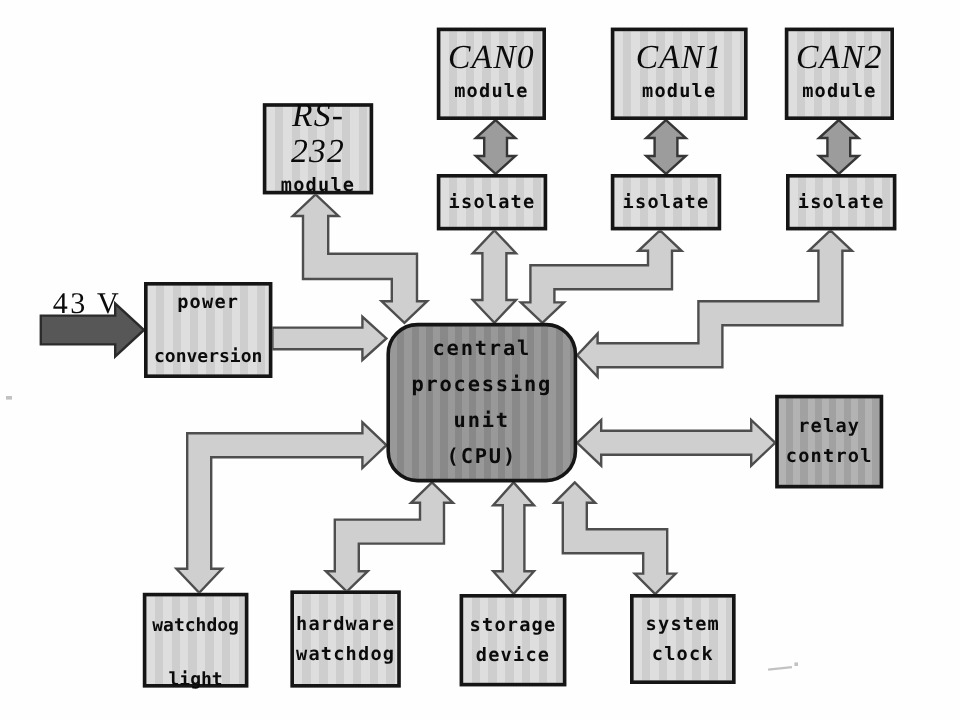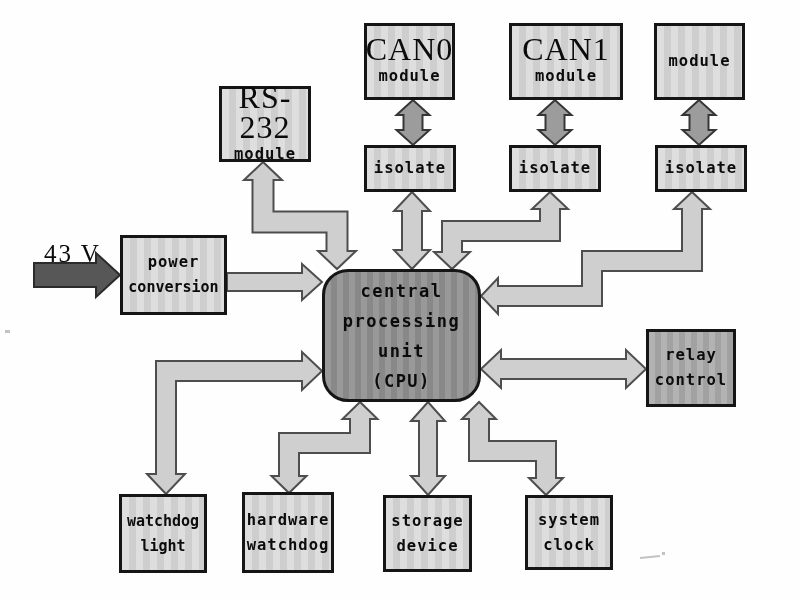--- a/index.html
+++ b/index.html
@@ -16,23 +16,23 @@
     border:3px solid var(--border,#151515);
     display:flex;flex-direction:column;align-items:center;justify-content:center;
     text-align:center;
   }
   .light{background:var(--box-fill,#d9d9d9);
     background-image:repeating-linear-gradient(90deg, rgba(255,255,255,.14) 0 7px, rgba(0,0,0,.05) 7px 14px);}
   .cpu-box{background:var(--cpu-fill,#919191);
     background-image:repeating-linear-gradient(90deg, rgba(255,255,255,.07) 0 6px, rgba(0,0,0,.06) 6px 12px);border-radius:26px;}
   .relay-box{background:var(--relay-fill,#aaaaaa);
     background-image:repeating-linear-gradient(90deg, rgba(255,255,255,.10) 0 6px, rgba(0,0,0,.05) 6px 12px);}
-  .hdr{font-family:"Liberation Serif", serif;font-size:32px;line-height:30px;letter-spacing:1px;}
+  .hdr{font-family:"Liberation Serif", serif;font-size:28px;line-height:30px;letter-spacing:1px;font-style:italic;}
   .lbl{font-weight:bold;font-size:15.5px;letter-spacing:1px;line-height:25px;white-space:nowrap;}
-  .lbl.tight{font-size:15px;letter-spacing:0;}
+  .lbl.tight{font-size:15px;letter-spacing:0;margin-top:20px;}
   .cpu-box .lbl{font-size:17px;letter-spacing:1.5px;line-height:30px;}
   .v24{
     position:absolute;left:44px;top:240px;z-index:2;
     font-family:"Liberation Serif", serif;font-size:25px;letter-spacing:2px;
   }
   .artifact{position:absolute;z-index:0;background:#c2c2c2;}
 </style>
 </head>
 <body>
 
@@ -63,20 +63,21 @@
 
   <div class="box light" style="left:364px;top:23px;width:91px;height:77px">
     <div class="hdr">CAN0</div>
     <div class="lbl">module</div>
   </div>
   <div class="box light" style="left:509px;top:23px;width:114px;height:77px">
     <div class="hdr">CAN1</div>
     <div class="lbl">module</div>
   </div>
   <div class="box light" style="left:654px;top:23px;width:91px;height:77px">
+    <div class="hdr">CAN2</div>
     <div class="lbl">module</div>
   </div>
 
   <div class="box light" style="left:364px;top:145px;width:92px;height:47px">
     <div class="lbl">isolate</div>
   </div>
   <div class="box light" style="left:509px;top:145px;width:92px;height:47px">
     <div class="lbl">isolate</div>
   </div>
   <div class="box light" style="left:655px;top:145px;width:92px;height:47px">

